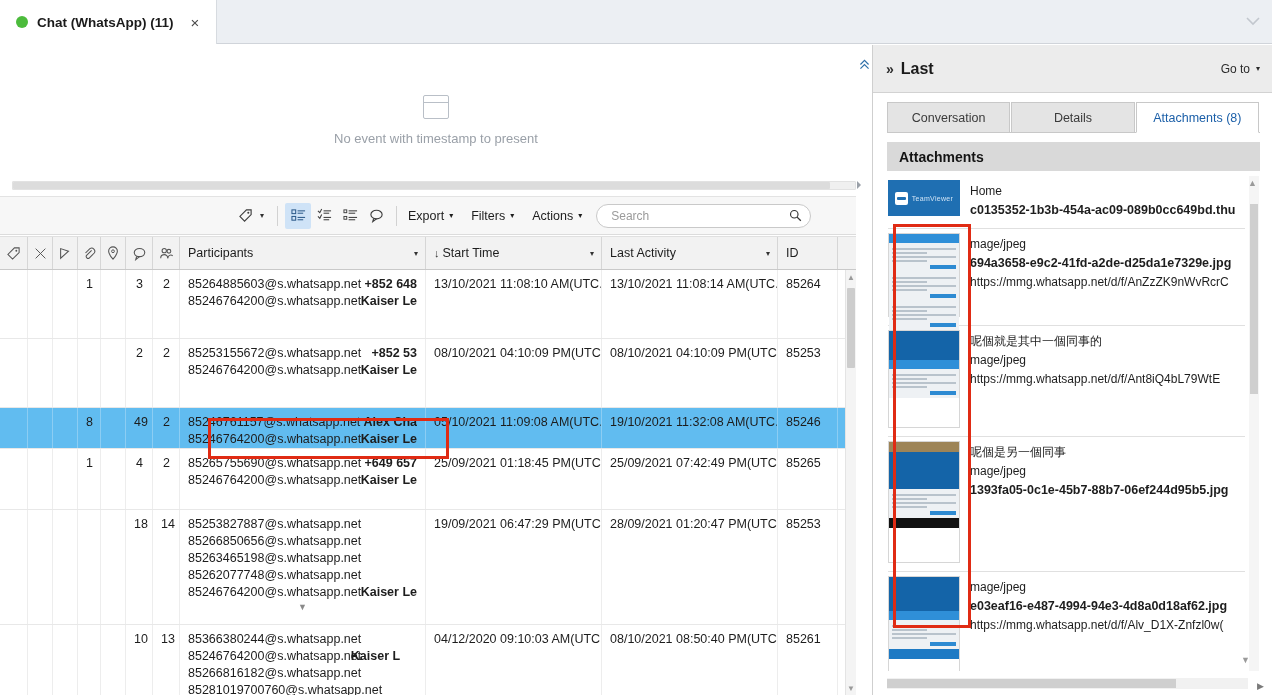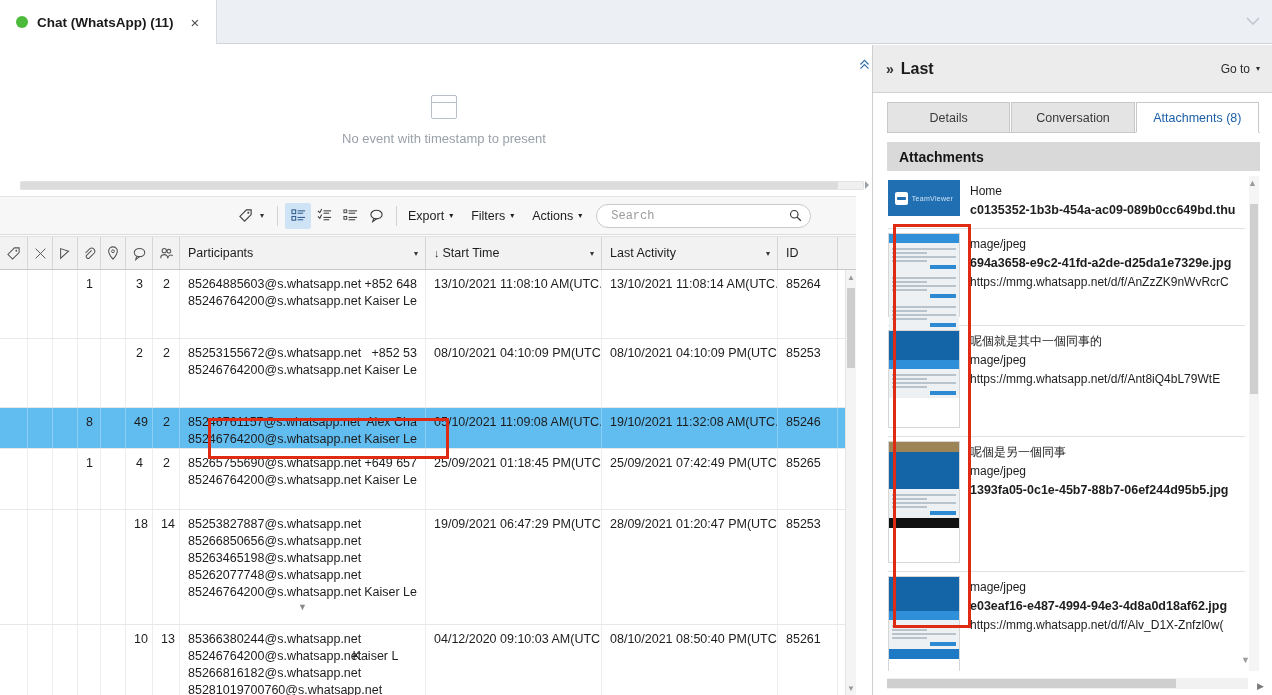--- a/index.html
+++ b/index.html
@@ -36,21 +36,21 @@
     font-family:"Liberation Sans", sans-serif; cursor:pointer;
   }
   .tabstrip-caret {
     position:absolute; right:8px; top:12px; width:22px; height:18px;
     display:flex; align-items:center; justify-content:center;
     color:#b9bec6;
   }
 
   
   .timeline {
-    position:absolute; left:16px; top:45px; width:856px; height:150px;
+    position:absolute; left:8px; top:45px; width:856px; height:150px;
     background:#ffffff;
     display:flex; flex-direction:column; align-items:center; justify-content:center;
   }
   .timeline-icon {
     width:26px; height:24px; border:1.6px solid #b9bfc7; border-radius:2px;
     position:relative; margin-bottom:12px;
   }
   .timeline-icon:after{
     content:""; position:absolute; left:-1px; right:-1px; top:6px; height:1.6px; background:#b9bfc7;
   }
@@ -86,21 +86,21 @@
     font-size:12.5px; color:#1d1d1d; padding:3px 4px; margin-right:10px;
     display:flex; align-items:center; gap:5px; cursor:pointer; white-space:nowrap;
   }
   .tb-menu .cd { font-size:8px; }
   .tb-search {
     width:215px; height:24px; border:1px solid #c9c9c9; border-radius:12px;
     background:#fff; display:flex; align-items:center; padding:0 8px 0 12px;
   }
   .tb-search input {
     flex:1; border:none; outline:none; font-size:12px; background:transparent;
-    font-family:Liberation Mono, monospace; color:#333;
+    font-family:Liberation Sans, sans-serif; color:#333;
   }
   .tb-search input::placeholder { color:#9b9b9b; }
   .mag { width:13px; height:13px; flex:none; color:#333; }
 
   
   .grid {
     position:absolute; left:0; top:236px; width:856px; height:459px;
     background:#ffffff; overflow:hidden;
   }
   .grid-head {
@@ -124,21 +124,21 @@
   .row.sel { background:#61bcf0; }
   .cell {
     border-right:1px solid #ededed; padding:6px 8px; font-size:12.5px;
     color:#1d1d1d; flex:none; overflow:hidden; line-height:17px;
     white-space:nowrap;
   }
   .cell.num { text-align:right; padding-right:9px; }
   .row.sel .cell { border-right-color:#8ccdf3; }
   .part-row { display:flex; }
   .part-jid { width:146px; flex:none; }
-  .part-name { flex:1; white-space:nowrap; overflow:hidden; }
+  .part-name { flex:1; white-space:nowrap; overflow:hidden;font-weight:bold; }
   .part-name.right { text-align:right; }
   .part-wrap { position:relative; }
   .part-more {
     text-align:center; color:#8a8a8a; font-size:9px; line-height:9px; margin-top:2px;
   }
 
   .sel-outline {
     position:absolute; border:3px solid #e02b14; pointer-events:none;
     box-sizing:border-box;
   }
@@ -570,24 +570,24 @@
       <span class="rp-title">Last</span>
       <span class="rp-goto">
         <span>Go to</span>
         <span class="cd">▾</span>
       </span>
     </div>
 
     <div class="rp-body">
       <div class="tabs">
         <div class="rtab">
+          <span>Conversation</span>
+        </div>
+        <div class="rtab">
           <span>Details</span>
-        </div>
-        <div class="rtab">
-          <span>Conversation</span>
         </div>
         <div class="rtab on">
           <span>Attachments (8)</span>
         </div>
       </div>
 
       <div class="att-hdr">Attachments</div>
 
       <div class="att-scroll">
         <div id="att-list" style="padding-right:14px;">

